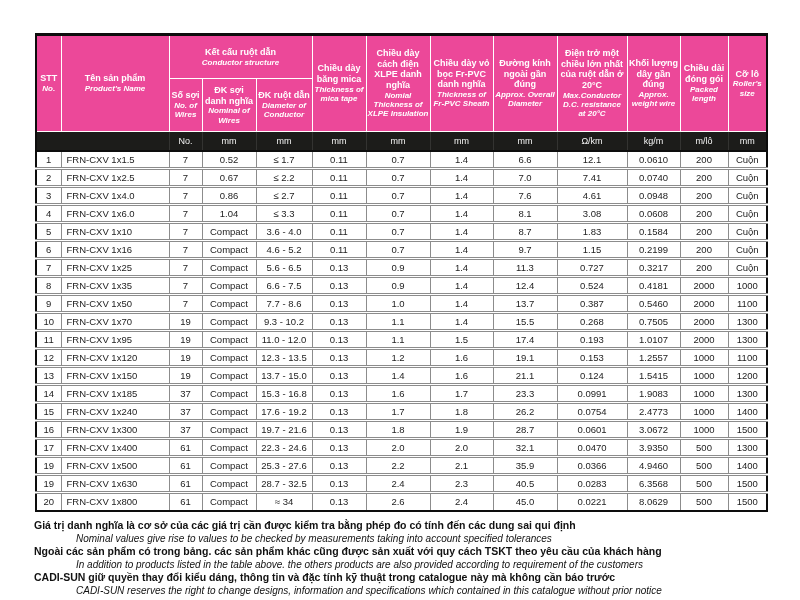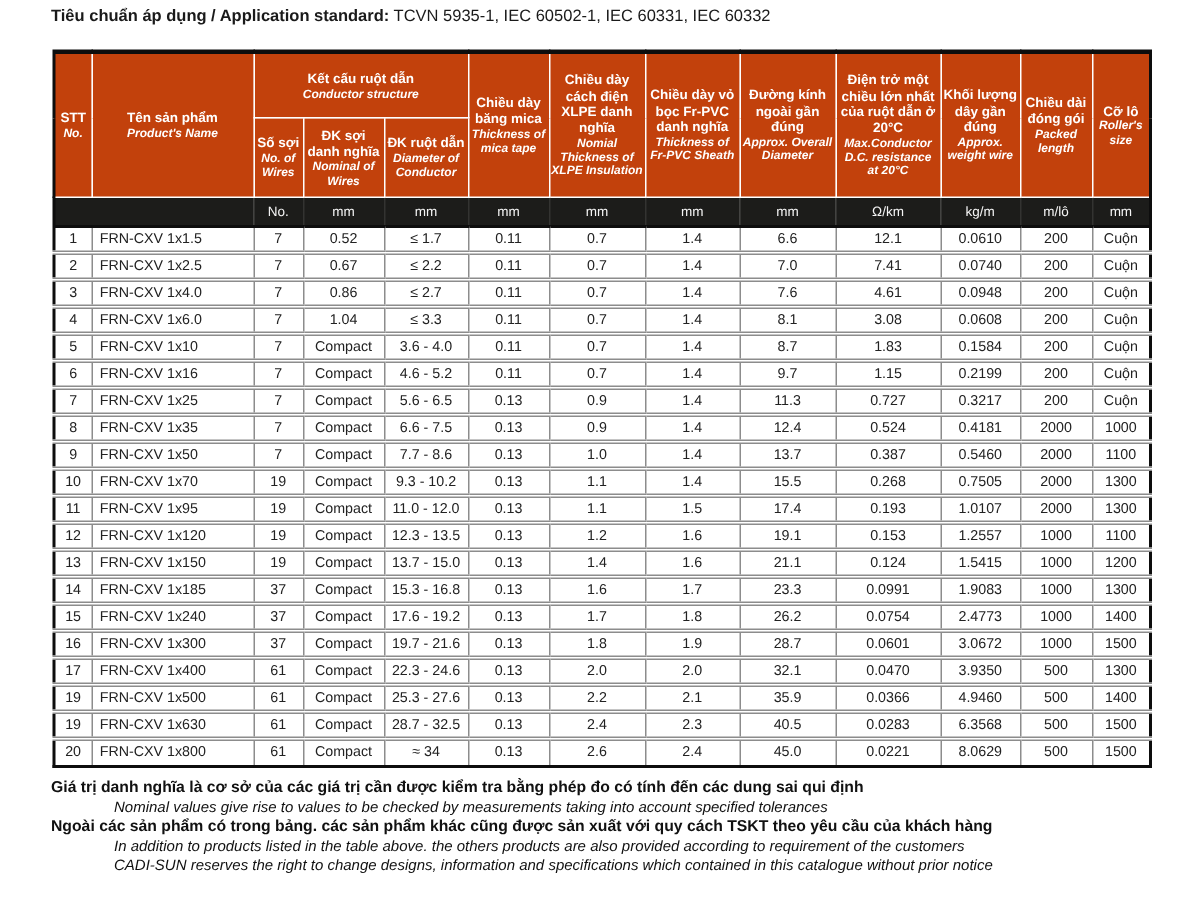--- a/index.html
+++ b/index.html
@@ -30,21 +30,21 @@
     position: absolute;
     left: 35px;
     top: 33px;
     width: 731px;
     border-collapse: collapse;
     table-layout: fixed;
     border: 2px solid #0d0d0d;
     border-top: 3px solid #0d0d0d;
   }
   thead th {
-    background: #c2410c;
+    background: #ec4899;
     color: #ffffff;
     border: 1px solid #ffffff;
     vertical-align: middle;
     text-align: center;
     padding: 1px 1px;
     line-height: 1.18;
     font-weight: bold;
   }
   thead tr.hdr-row-1 { height: 44px; }
   thead tr.hdr-row-2 { height: 53px; }
@@ -87,23 +87,20 @@
     color: #111111;
   }
   .footnotes .fn-vi { font-size: 10.5px; font-weight: bold; line-height: 13px; }
   .footnotes .fn-en { font-size: 10px; font-style: italic; line-height: 13px; margin-left: 42px; }
 </style>
 </head>
 <body>
 
 <div class="page">
 
-  <div class="std-title">
-    <span class="lbl">Tiêu chuẩn áp dụng / Application standard:</span><span class="val"> TCVN 5935-1, IEC 60502-1, IEC 60331, IEC 60332</span>
-  </div>
 
   <table class="spec">
     <colgroup>
       <col style="width:25px">
         <col style="width:108px">
         <col style="width:33px">
       <col style="width:54px">
         <col style="width:56px">
         <col style="width:54px">
       <col style="width:64px">
@@ -492,16 +489,17 @@
           <td>1500</td>
         </tr>
       </tbody>
   </table>
 
   <div class="footnotes">
     <div class="fn-vi">Giá trị danh nghĩa là cơ sở của các giá trị cần được kiểm tra bằng phép đo có tính đến các dung sai qui định</div>
     <div class="fn-en">Nominal values give rise to values to be checked by measurements taking into account specified tolerances</div>
     <div class="fn-vi">Ngoài các sản phẩm có trong bảng. các sản phẩm khác cũng được sản xuất với quy cách TSKT theo yêu cầu của khách hàng</div>
     <div class="fn-en">In addition to products listed in the table above. the others products are also provided according to requirement of the customers</div>
+    <div class="fn-vi">CADI-SUN giữ quyền thay đổi kiểu dáng, thông tin và đặc tính kỹ thuật trong catalogue này mà không cần báo trước</div>
     <div class="fn-en">CADI-SUN reserves the right to change designs, information and specifications which contained in this catalogue without prior notice</div>
   </div>
 
 </div>
 
 </body></html>

